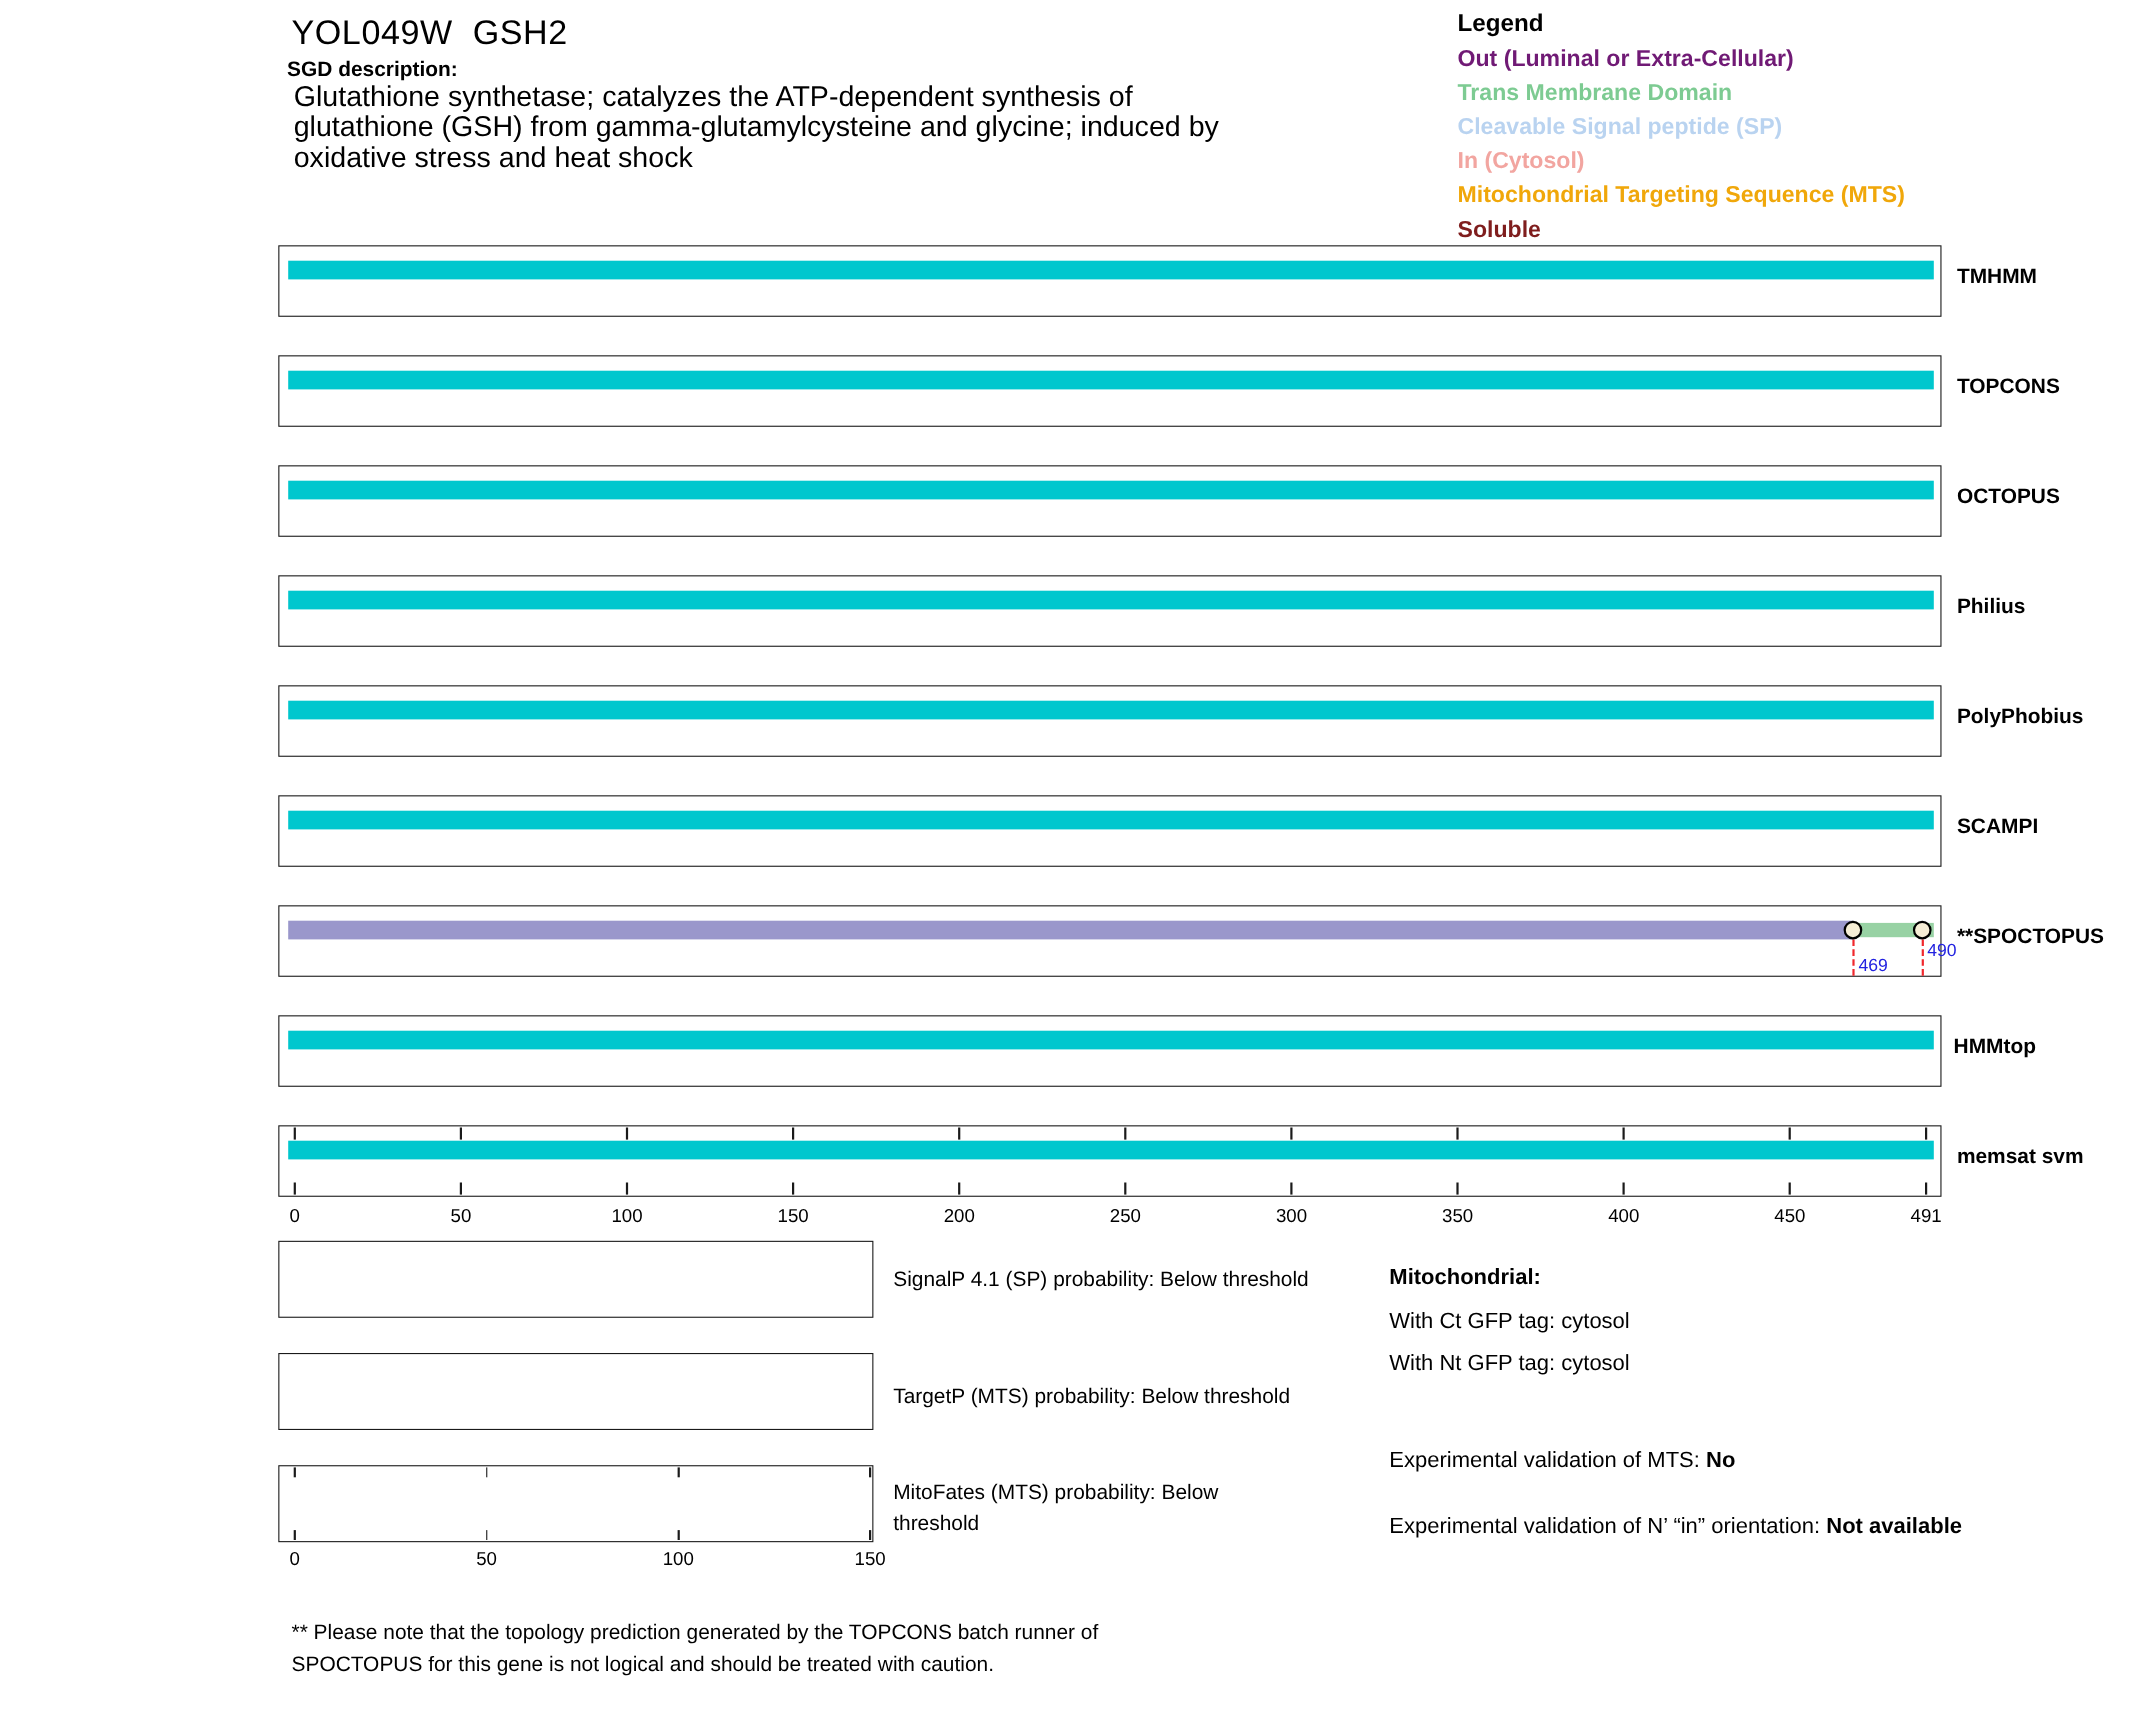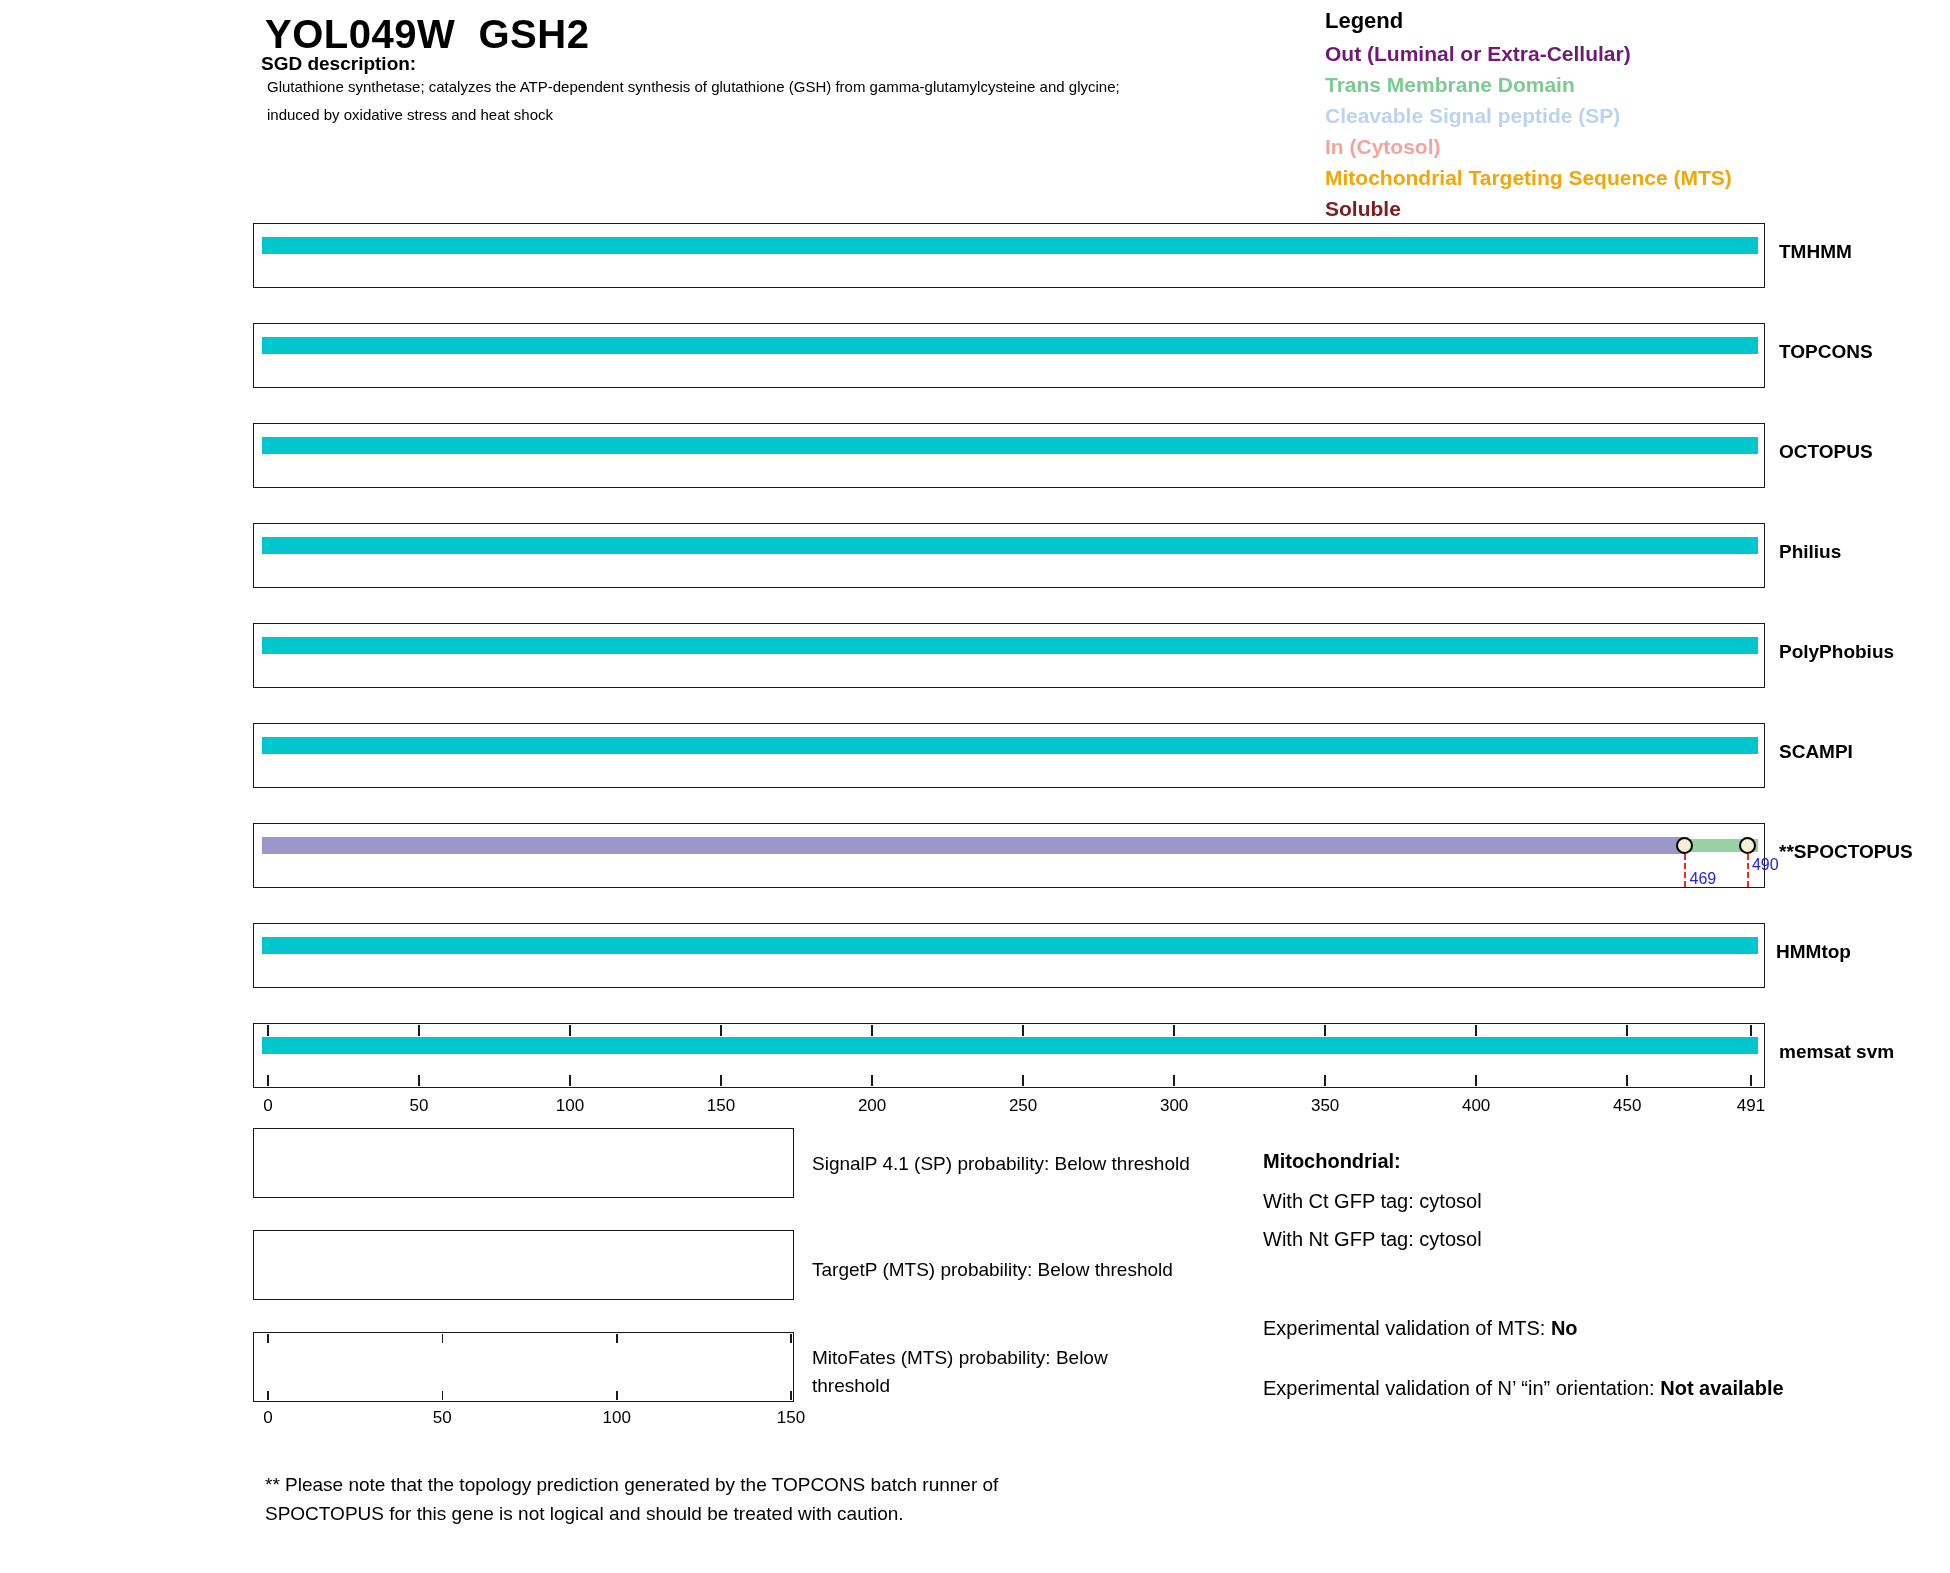--- a/index.html
+++ b/index.html
@@ -1,21 +1,21 @@
 <!DOCTYPE html>
 <html><head>
 <meta charset="utf-8">
 <style>
   html,body{margin:0;padding:0;background:#fff;}
   #canvas{position:relative;width:1950px;height:1573px;background:#fff;
           font-family:"Liberation Sans","DejaVu Sans",sans-serif;color:#000;overflow:hidden;}
   .abs{position:absolute;}
-  .title{font-size:40px;font-weight:bold;white-space:pre;letter-spacing:0.5px;}
+  .title{font-size:31px;font-weight:normal;white-space:pre;letter-spacing:0.5px;}
   .sgd-label{font-size:19px;font-weight:bold;}
-  .desc{font-size:15px;line-height:28px;width:860px;}
+  .desc{font-size:26px;line-height:28px;width:860px;}
   .legend-title{font-size:22px;font-weight:bold;}
   .legend-entry{font-size:21px;font-weight:bold;white-space:nowrap;}
   .track-box{border:1.6px solid #1a1a1a;background:#fff;box-sizing:border-box;}
   .bar{position:absolute;}
   .track-label{font-size:19px;font-weight:bold;white-space:nowrap;}
   .tick{position:absolute;width:1.7px;background:#1a1a1a;}
   .axis-label{position:absolute;font-size:17px;text-align:center;width:64px;margin-left:-32px;}
   .marker-circle{position:absolute;width:13px;height:13px;border:2.6px solid #000;border-radius:50%;box-sizing:content-box;}
   .marker-dash{position:absolute;width:0;border-left:2.2px dashed #f0282d;}
   .marker-num{position:absolute;font-size:16px;white-space:nowrap;}

